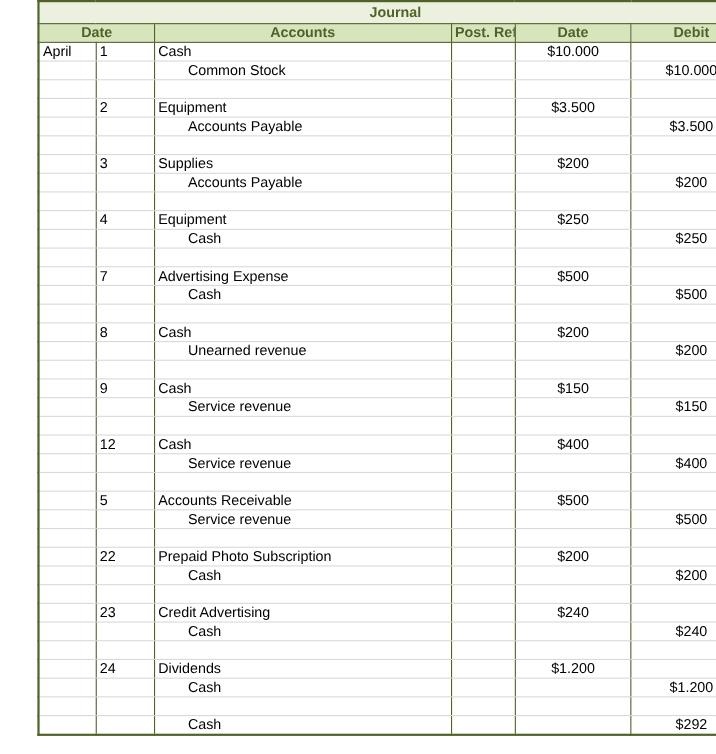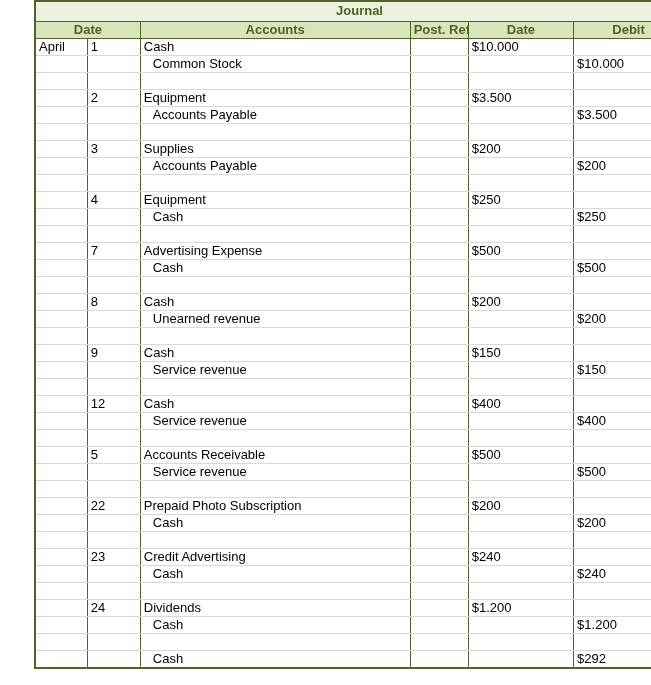--- a/index.html
+++ b/index.html
@@ -63,22 +63,22 @@
   }
   th:last-child, td:last-child { border-right: none; }
 
   td {
     border-right: 1px solid var(--border-dark);
     border-bottom: 1px solid var(--gridline);
     color: var(--data-text);
     text-align: left;
   }
   td.c-center { text-align: left; }
-  td.c-amount { text-align: left; }
-  td.c-indent { padding-left: 12px; }
+  td.c-amount { text-align: center; }
+  td.c-indent { padding-left: 30px; }
 </style>
 </head>
 <body>
 
 <div class="sheet">
   <table class="journal">
     <colgroup>
       <col class="c-month">
       <col class="c-day">
       <col class="c-acct">

